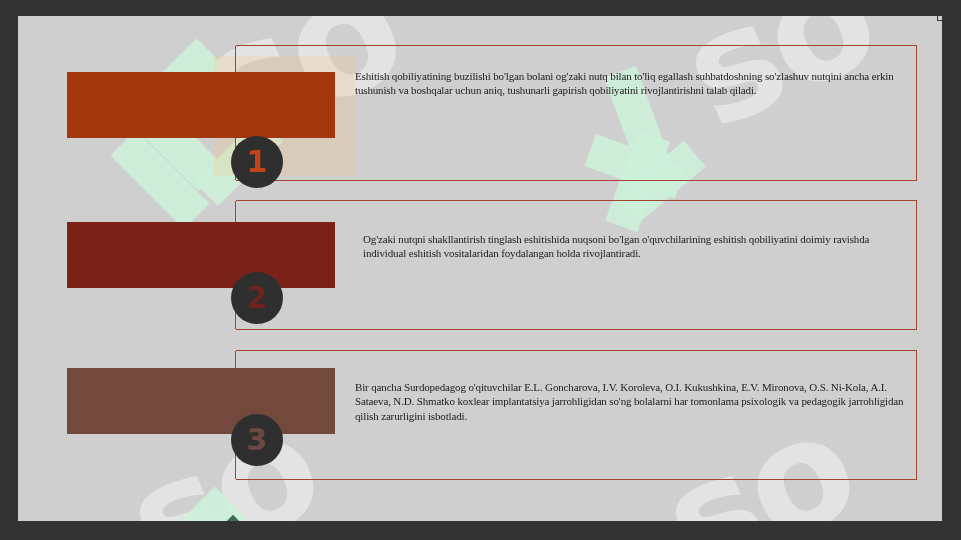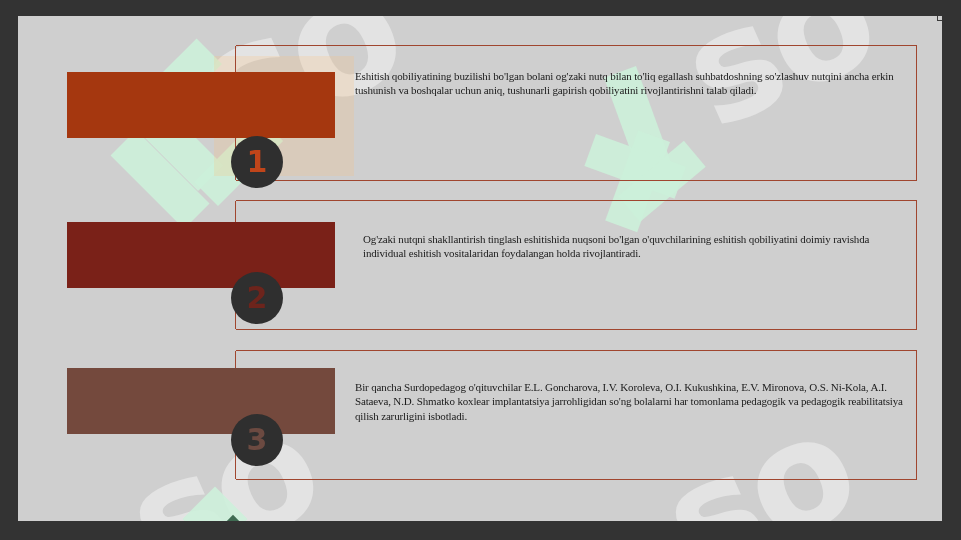--- a/index.html
+++ b/index.html
@@ -167,17 +167,17 @@
       </div>
       <div class="body-text" style="left:345px;top:216px;width:550px;">Og'zaki nutqni shakllantirish tinglash eshitishida nuqsoni bo'lgan o'quvchilarining eshitish qobiliyatini doimiy ravishda individual eshitish vositalaridan foydalangan holda rivojlantiradi.</div>
     </div>
 
     <div class="row">
       <div class="frame" style="left:218px;top:334px;width:680px;height:128px;"></div>
       <div class="bar" style="left:49px;top:352px;width:268px;height:66px;background:#74493d;"></div>
       <div class="circle" style="left:213px;top:398px;color:#6c4a41;">
         <span>3</span>
       </div>
-      <div class="body-text" style="left:337px;top:364px;width:550px;">Bir qancha Surdopedagog o'qituvchilar E.L. Goncharova, I.V. Koroleva, O.I. Kukushkina, E.V. Mironova, O.S. Ni-Kola, A.I. Sataeva, N.D. Shmatko koxlear implantatsiya jarrohligidan so'ng bolalarni har tomonlama pedagogik va pedagogik reabilitatsiya qilish zarurligini isbotladi.</div>
+      <div class="body-text" style="left:337px;top:364px;width:550px;">Bir qancha Surdopedagog o'qituvchilar E.L. Goncharova, I.V. Koroleva, O.I. Kukushkina, E.V. Mironova, O.S. Ni-Kola, A.I. Sataeva, N.D. Shmatko koxlear implantatsiya jarrohligidan so'ng bolalarni har tomonlama psixologik va pedagogik jarrohligidan qilish zarurligini isbotladi.</div>
     </div>
 
   </div>
 </div>
 
 </body></html>

